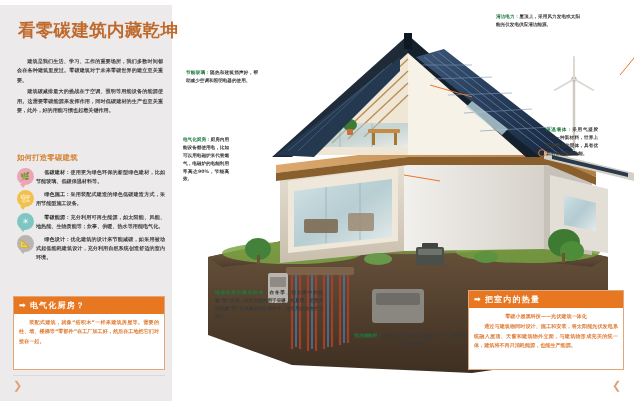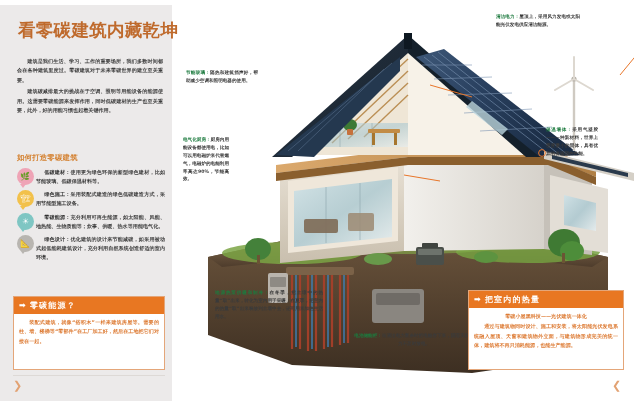--- a/index.html
+++ b/index.html
@@ -452,21 +452,21 @@
       <div class="bubble b-grey">
         <div class="bubble-inner">📐</div>
       </div>
       <div class="howto-text"><b>绿色设计：</b>优化建筑的设计来节能减碳，如采用被动式超低能耗建筑设计，充分利用自然系统创造舒适的室内环境。</div>
     </div>
   </div>
 
   <div class="card" id="card-know">
     <div class="card-head">
       <span class="arrow-icon">➡</span>
-      <span>零碳能源？</span>
+      <span>电气化厨房？</span>
     </div>
     <div class="card-body">
       <p>装配式建筑，就像“搭积木”一样来建筑房屋等。需要的柱、墙、楼梯等“零部件”在工厂加工好，然后在工地把它们对接在一起。</p>
     </div>
   </div>
 
   <div class="card" id="card-class">
     <div class="card-head">
       <span class="arrow-icon">➡</span>
       <span>把室内的热量</span>

